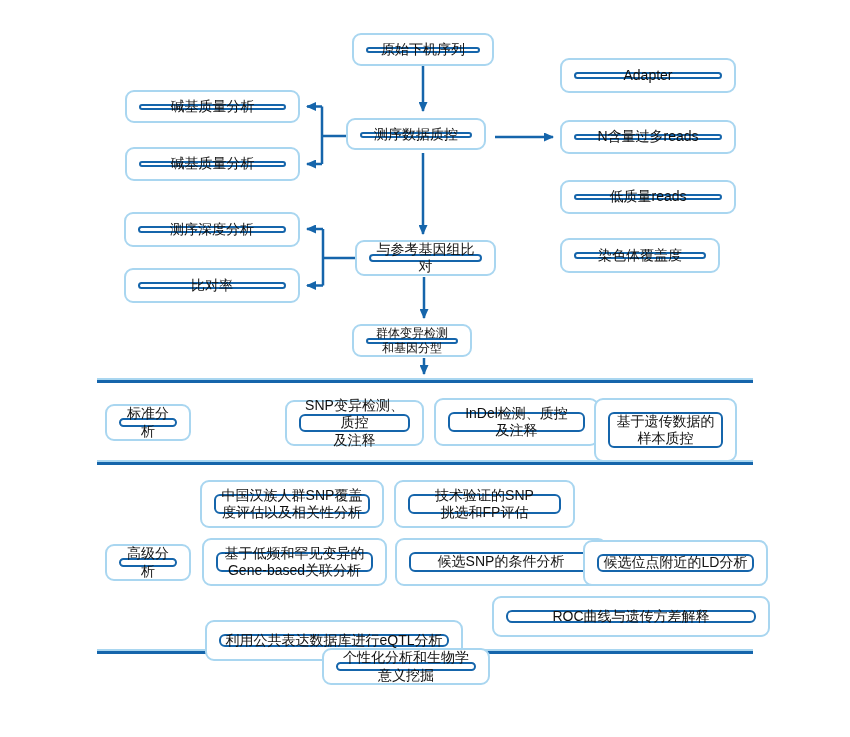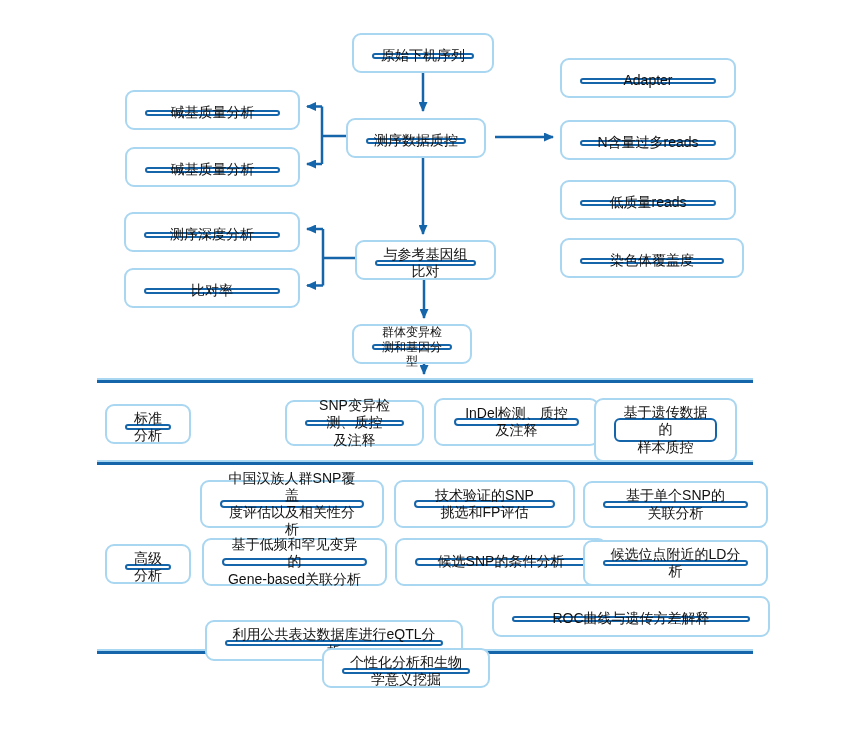--- a/index.html
+++ b/index.html
@@ -3,21 +3,21 @@
 <meta charset="utf-8">
 <style>
   html,body{margin:0;padding:0;background:#fff;}
   .page{
     position:relative;width:850px;height:737px;background:#ffffff;
     font-family:"Liberation Sans","DejaVu Sans",sans-serif;overflow:hidden;
   }
   .overlay{position:absolute;left:0;top:0;pointer-events:none;}
   .node{
     position:absolute;box-sizing:border-box;background:#ffffff;
-    border:2px solid var(--light,#a9d6f0);border-radius:9px;padding:18px;
+    border:2px solid var(--light,#a9d6f0);border-radius:9px;padding:12px;
     display:flex;
   }
   .node .inner{
     flex:1;border:2px solid var(--dark,#1565ab);border-radius:6px;background:#fff;
     display:flex;align-items:center;justify-content:center;text-align:center;
     font-size:14px;line-height:1.22;color:var(--text,#111111);
     white-space:pre-line;padding:1px 3px;
   }
   .node.small .inner{font-size:12px;}
   .divider{
@@ -77,21 +77,21 @@
   </div>
   <div class="node" style="left:125px;top:90px;width:175px;height:33px">
     <div class="inner">碱基质量分析</div>
   </div>
   <div class="node" style="left:125px;top:147px;width:175px;height:34px">
     <div class="inner">碱基质量分析</div>
   </div>
   <div class="node" style="left:560px;top:180px;width:176px;height:34px">
     <div class="inner">低质量reads</div>
   </div>
-  <div class="node" style="left:560px;top:238px;width:184px;height:35px">
+  <div class="node" style="left:560px;top:238px;width:160px;height:35px">
     <div class="inner">染色体覆盖度</div>
   </div>
   <div class="node" style="left:124px;top:212px;width:176px;height:35px">
     <div class="inner">测序深度分析</div>
   </div>
   <div class="node" style="left:124px;top:268px;width:176px;height:35px">
     <div class="inner">比对率</div>
   </div>
   <div class="node" style="left:355px;top:240px;width:141px;height:36px">
     <div class="inner">与参考基因组比对</div>
@@ -120,24 +120,20 @@
     <div class="inner">高级分析</div>
   </div>
   <div class="node" style="left:200px;top:480px;width:184px;height:48px">
     <div class="inner">中国汉族人群SNP覆盖
 度评估以及相关性分析</div>
   </div>
   <div class="node" style="left:394px;top:480px;width:181px;height:48px">
     <div class="inner">技术验证的SNP
 挑选和FP评估</div>
   </div>
-  <div class="node" style="left:583px;top:481px;width:185px;height:47px">
-    <div class="inner">基于单个SNP的
-关联分析</div>
-  </div>
   <div class="node" style="left:202px;top:538px;width:185px;height:48px">
     <div class="inner">基于低频和罕见变异的
 Gene-based关联分析</div>
   </div>
   <div class="node" style="left:395px;top:538px;width:212px;height:48px">
     <div class="inner">候选SNP的条件分析</div>
   </div>
   <div class="node" style="left:583px;top:540px;width:185px;height:46px">
     <div class="inner">候选位点附近的LD分析</div>
   </div>

